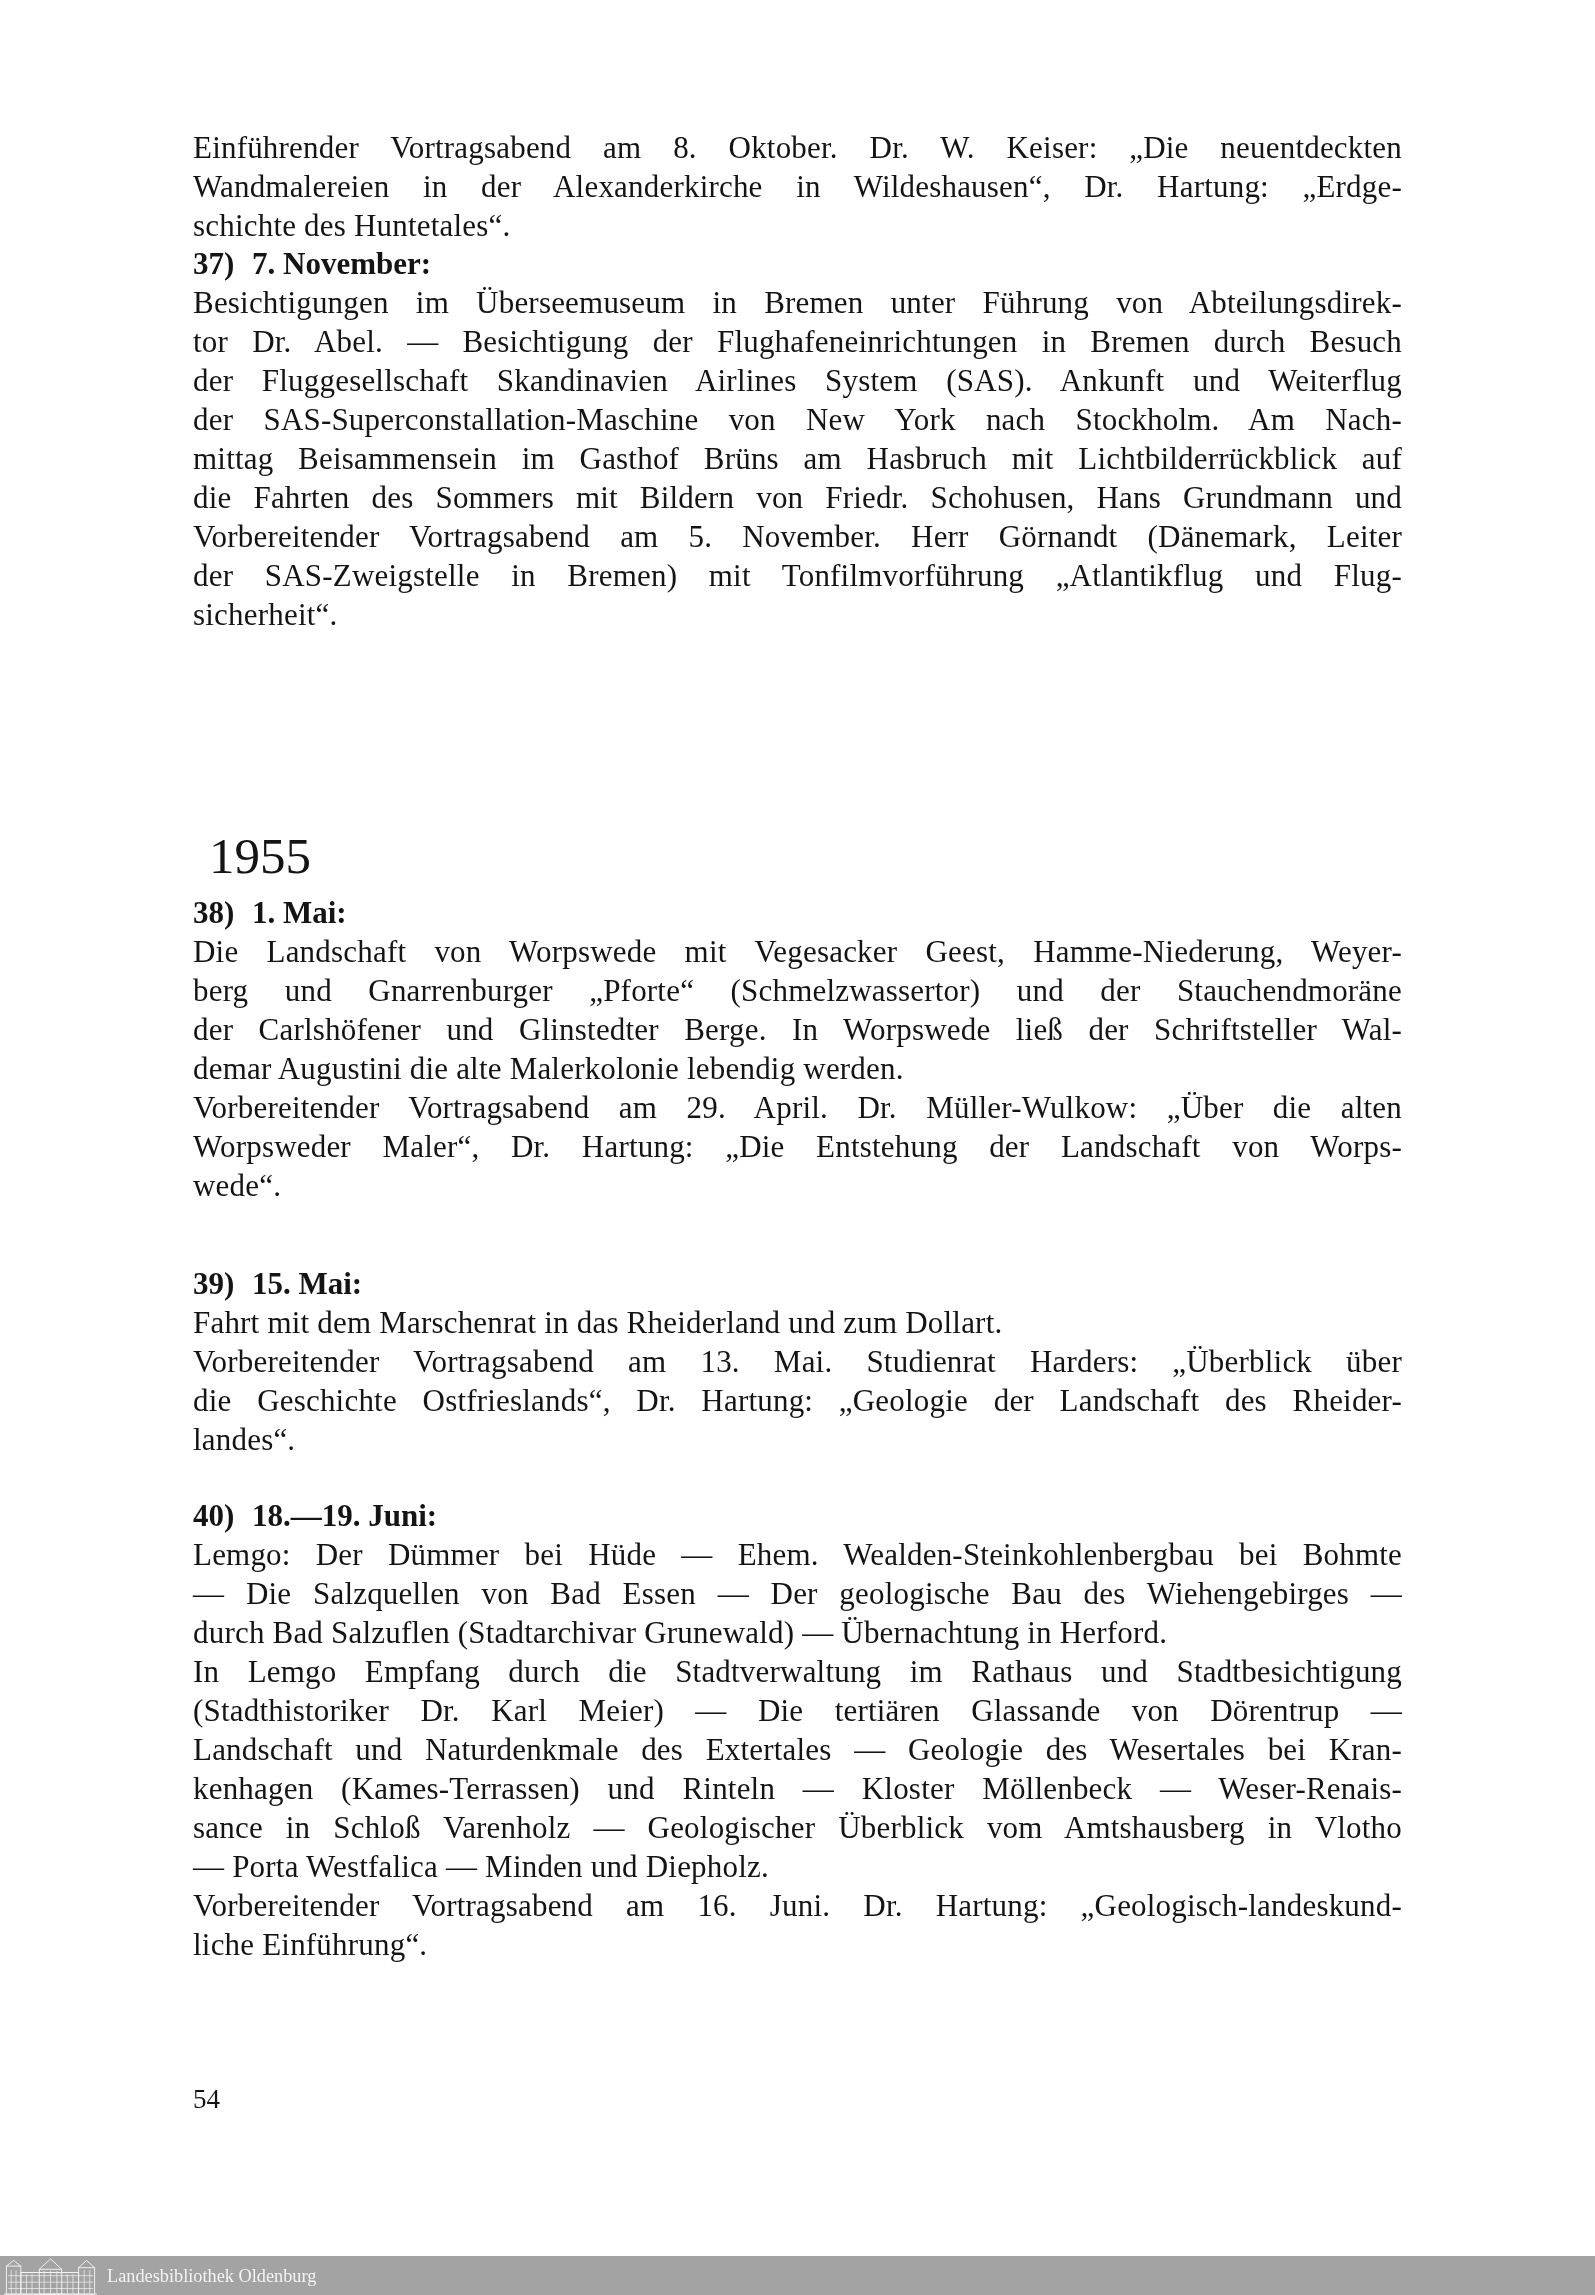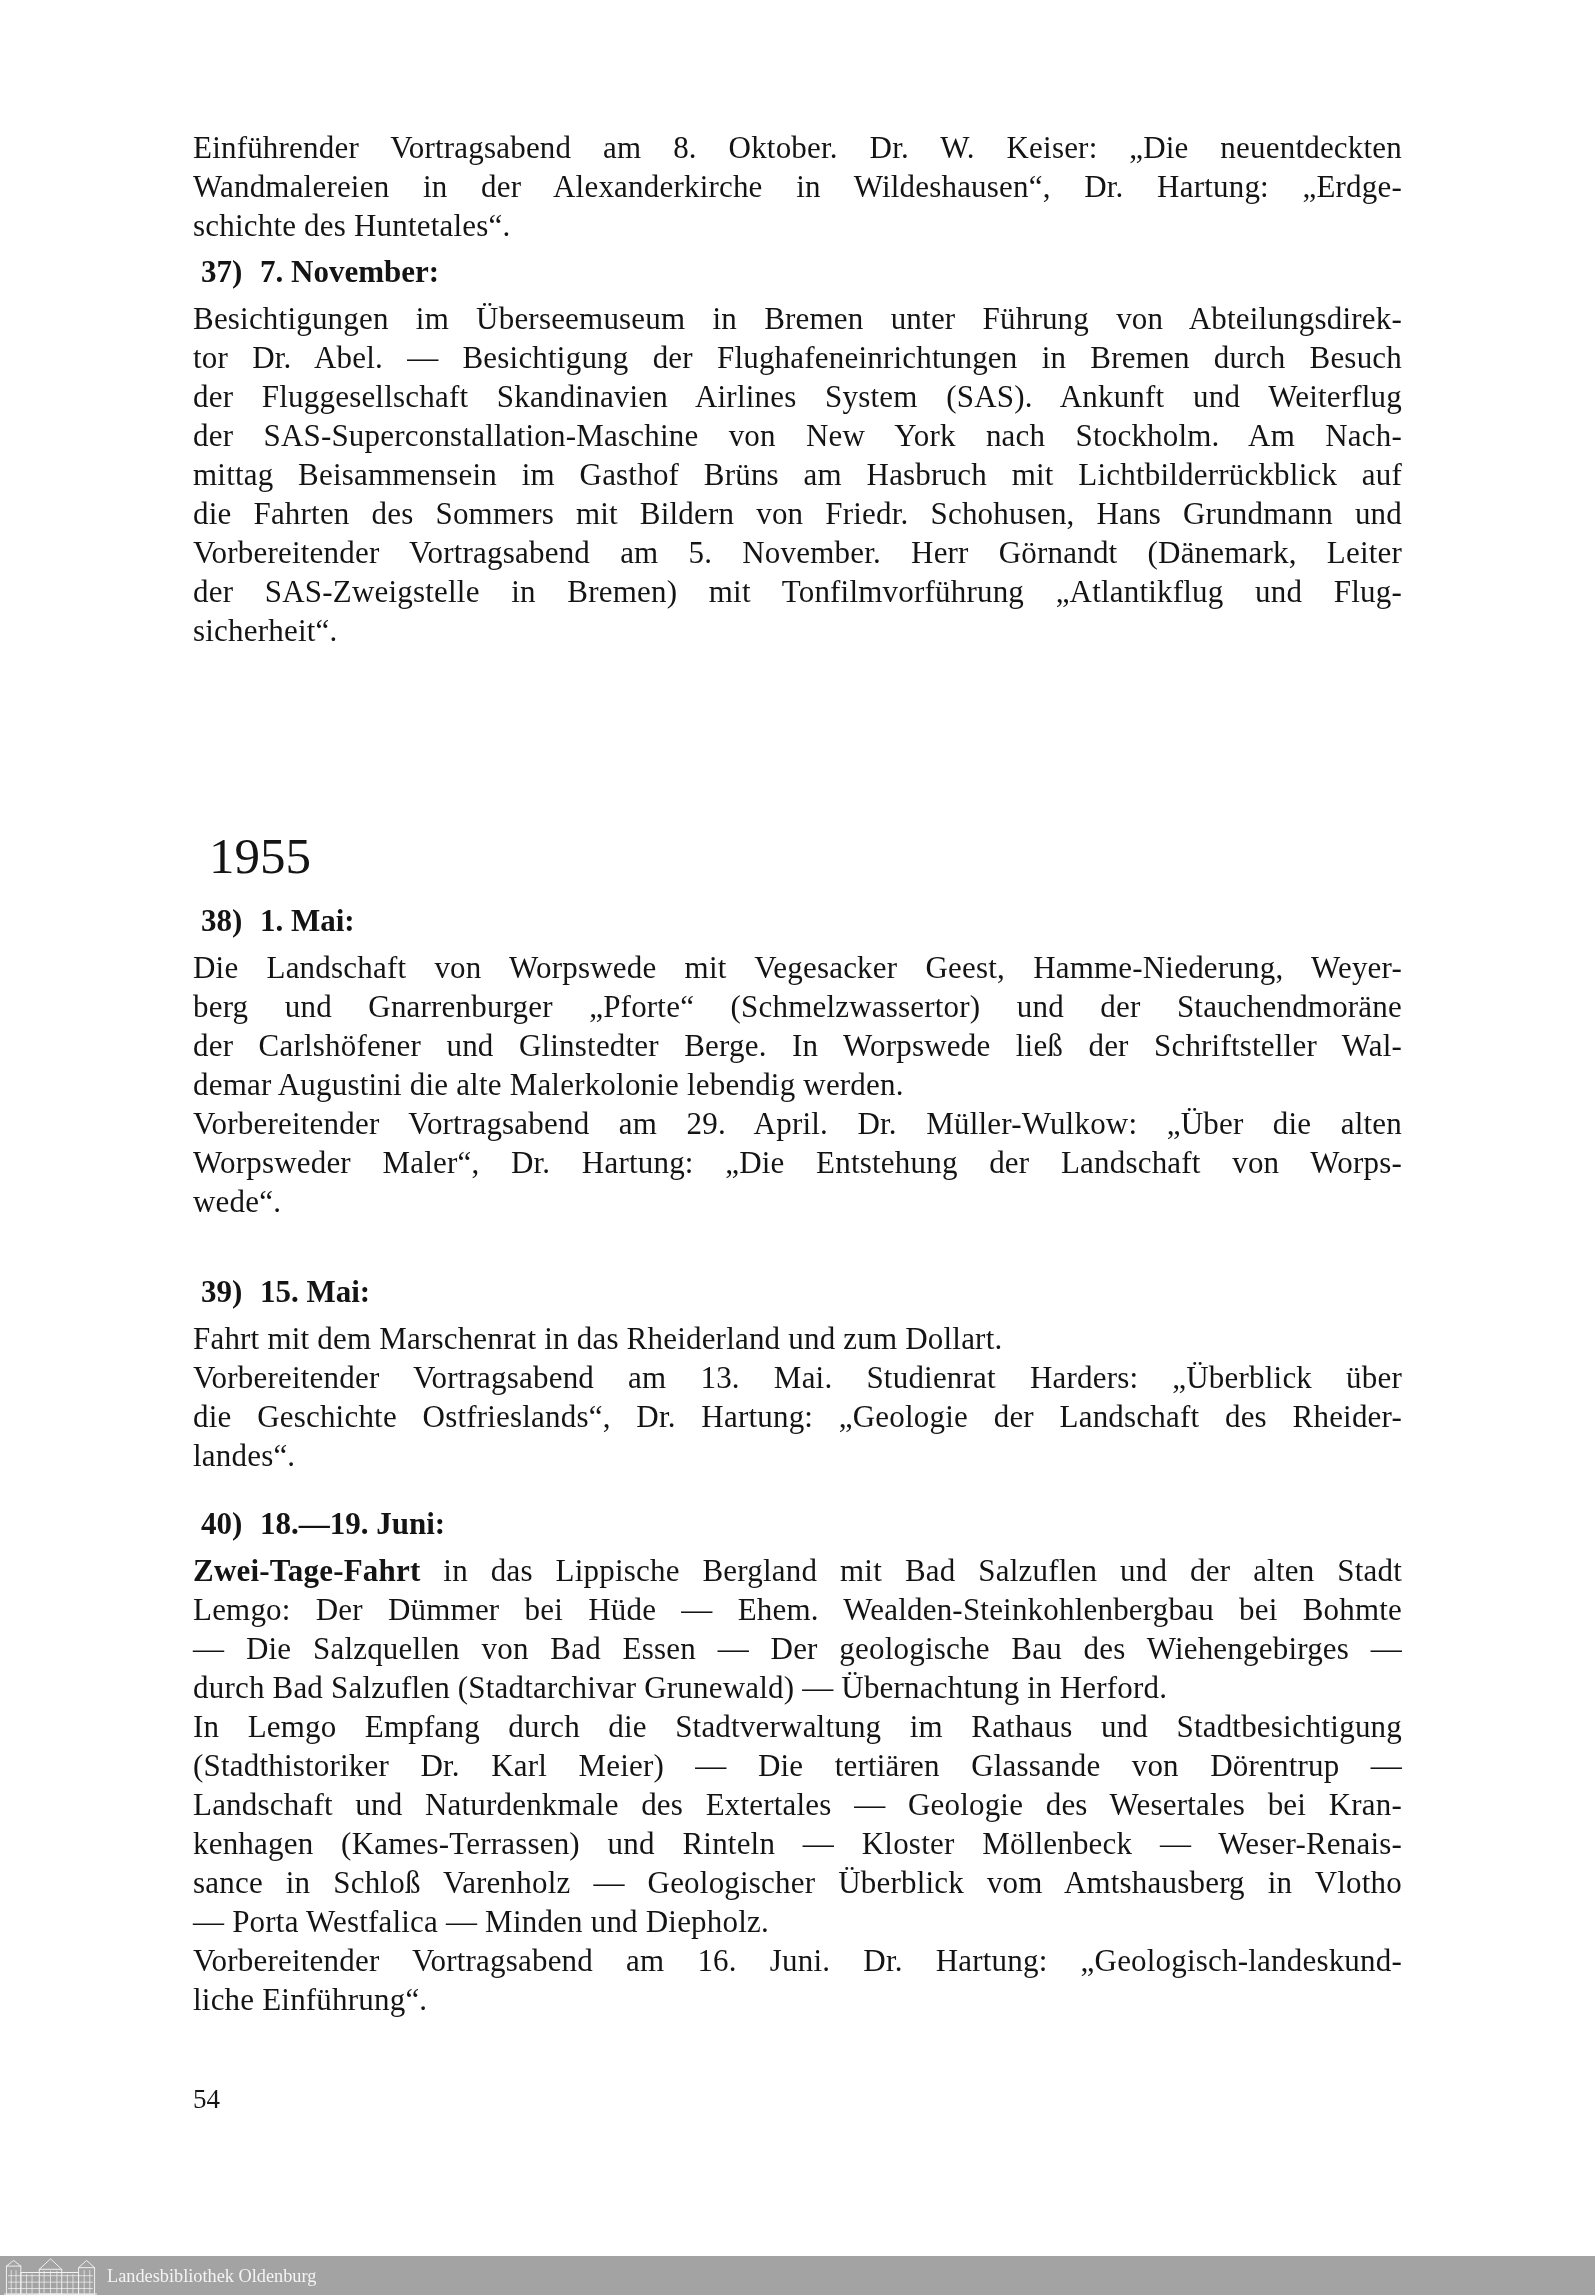--- a/index.html
+++ b/index.html
@@ -3,21 +3,21 @@
 <meta charset="utf-8">
 <style>
   html, body { margin: 0; padding: 0; background: #ffffff; }
   body { width: 1595px; height: 2295px; position: relative; overflow: hidden;
          font-family: "Liberation Serif", "DejaVu Serif", serif; color: #141414; }
   .block { position: absolute; left: 193px; width: 1209px; }
   .para { font-size: 31px; line-height: 39px; text-align: justify; text-align-last: left;
           margin: 0; letter-spacing: 0.2px; hyphens: manual; }
   .line { display: block; text-align: justify; text-align-last: justify; white-space: nowrap; }
   .line.last { text-align-last: left; }
-  .heading { font-size: 31px; line-height: 39px; font-weight: bold; margin: 8px; }
+  .heading { font-size: 31px; line-height: 39px; font-weight: bold; margin: 0; }
   .heading .num { display: inline-block; width: 59px; }
   .year { font-size: 51px; line-height: 56px; font-weight: normal; margin: 16px; }
   .pagenum { font-size: 27px; line-height: 38px; margin: 0; }
   b.lead { font-weight: bold; }
   .footer { position: absolute; left: 0; top: 2256px; width: 1595px; height: 40px;
             background: #a3a3a3; padding-left: 19px; }
   .footer .logo { position: absolute; left: 4px; top: 2.4px; width: 93px; height: 37px; }
   .footer .lib-name { position: absolute; left: 107px; top: 8.8px; font-size: 18.3px;
             color: #f4f4f4; font-family: "Liberation Serif", serif; line-height: 22px; }
 </style>
@@ -78,21 +78,20 @@
     <span class="line">die Geschichte Ostfrieslands“, Dr. Hartung: „Geologie der Landschaft des Rheider-</span>
     <span class="line last">landes“.</span>
   </p>
 </div>
 
 <div class="block" style="top:1496px;">
   <p class="heading">
     <span class="num">40)</span><span>18.—19. Juni:</span>
   </p>
   <p class="para">
-    <span class="line"><b class="lead">Zwei-Tage-Fahrt</b><span> in das Lippische Bergland mit Bad Salzuflen und der alten Stadt</span></span>
     <span class="line">Lemgo: Der Dümmer bei Hüde — Ehem. Wealden-Steinkohlenbergbau bei Bohmte</span>
     <span class="line">— Die Salzquellen von Bad Essen — Der geologische Bau des Wiehengebirges —</span>
     <span class="line last">durch Bad Salzuflen (Stadtarchivar Grunewald) — Übernachtung in Herford.</span>
     <span class="line">In Lemgo Empfang durch die Stadtverwaltung im Rathaus und Stadtbesichtigung</span>
     <span class="line">(Stadthistoriker Dr. Karl Meier) — Die tertiären Glassande von Dörentrup —</span>
     <span class="line">Landschaft und Naturdenkmale des Extertales — Geologie des Wesertales bei Kran-</span>
     <span class="line">kenhagen (Kames-Terrassen) und Rinteln — Kloster Möllenbeck — Weser-Renais-</span>
     <span class="line">sance in Schloß Varenholz — Geologischer Überblick vom Amtshausberg in Vlotho</span>
     <span class="line last">— Porta Westfalica — Minden und Diepholz.</span>
     <span class="line">Vorbereitender Vortragsabend am 16. Juni. Dr. Hartung: „Geologisch-landeskund-</span>

